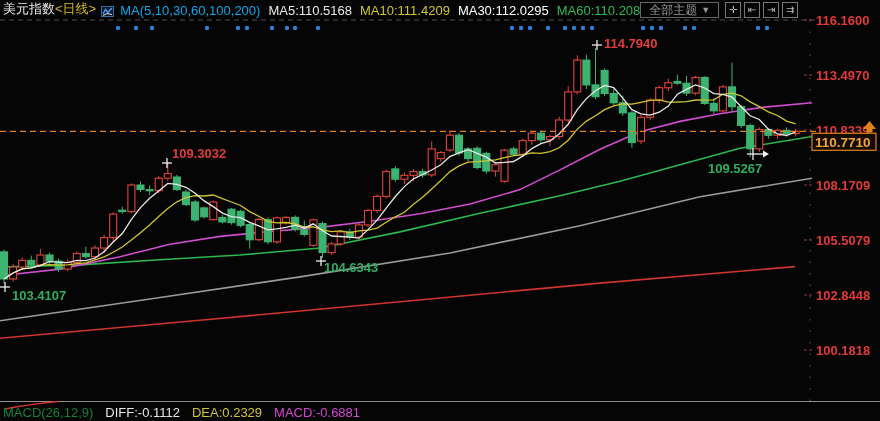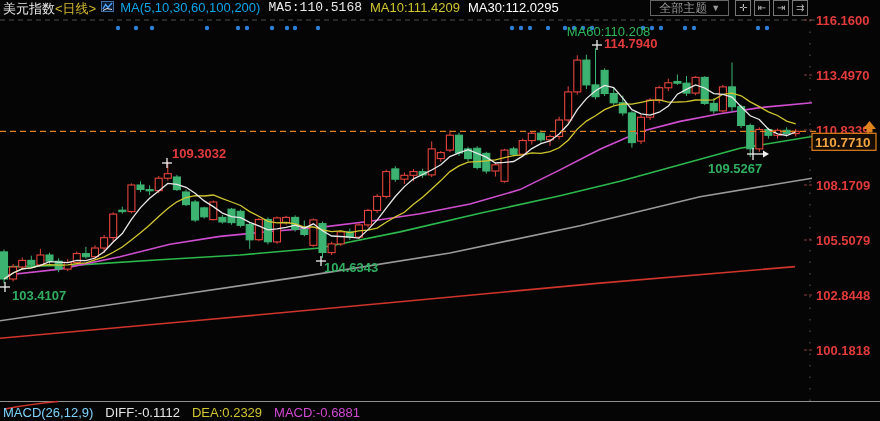--- a/index.html
+++ b/index.html
@@ -1,20 +1,20 @@
 <!DOCTYPE html>
 <html><head>
 <meta charset="utf-8">
 <style>
   html,body{margin:0;padding:0;background:#000;}
   #app{position:relative;width:880px;height:421px;background:#050505;overflow:hidden;
        font-family:"Liberation Sans","DejaVu Sans",sans-serif;}
   #chart-svg{position:absolute;left:0;top:0;}
   svg text{font-family:"Liberation Sans","DejaVu Sans",sans-serif;}
-  .header{position:absolute;left:0;top:0;width:820px;height:18px;display:flex;align-items:flex-start;
+  .header{position:absolute;left:0;top:0;width:820px;height:18px;display:flex;align-items:flex-end;
           font-size:13px;color:#ddd;white-space:nowrap;z-index:3;}
   .sym{margin-left:3px;color:#e8e8e8;}
   .period{color:#d6b92f;}
   .mini-icon{margin-left:5px;display:inline-flex;align-items:center;}
   .map{margin-left:6px;color:#0ea5e9;}
   .mav{margin-left:8px;}
   .theme-btn{margin-left:auto;display:flex;align-items:center;gap:4px;border:1px solid #666;
              color:#9a9a9a;font-size:12px;padding:0 8px;height:14px;line-height:14px;}
   .caret{font-size:9px;color:#9a9a9a;}
   .tool-btns{display:flex;gap:3px;margin-left:6px;margin-right:68px;}
@@ -32,21 +32,21 @@
     <span class="sym">美元指数</span>
     <span class="period">&lt;日线&gt;</span>
     <span class="mini-icon">
       <svg width="13" height="13" viewBox="0 0 13 13">
         <rect x="0.5" y="1.5" width="12" height="10" fill="#0c1a30" stroke="#3b6ea5" stroke-width="1"></rect>
         <polyline points="2,9 4.5,4.5 7,7.5 11,3" fill="none" stroke="#4da3ff" stroke-width="1.3"></polyline>
         <polyline points="2,10.5 6,8.5 11,9.5" fill="none" stroke="#e8e8e8" stroke-width="1"></polyline>
       </svg>
     </span>
     <span class="map">MA(5,10,30,60,100,200)</span>
-    <span class="mav" style="color: rgb(232, 232, 232); font-family: Liberation Mono, monospace;">MA5:110.5168</span>
+    <span class="mav" style="color: rgb(232, 232, 232);">MA5:110.5168</span>
     <span class="mav" style="color: rgb(208, 198, 47);">MA10:111.4209</span>
     <span class="mav" style="color: #ffffff;">MA30:112.0295</span>
     <span class="mav" style="color: rgb(45, 184, 90); margin-top: 24px;">MA60:110.208</span>
     <div class="theme-btn">
       <span>全部主题</span>
       <span class="caret">▼</span>
     </div>
     <div class="tool-btns">
       <span class="tbtn">✛</span>
       <span class="tbtn">⇤</span>
@@ -298,19 +298,19 @@
       <text x="816" y="354.5" fill="#e23b3b" font-size="13" font-weight="600">100.1818</text>
       <polygon points="869.5,121 876,129 863,129" fill="#e0821e"></polygon>
       <rect x="866.5" y="129" width="6" height="3.5" fill="#e0821e"></rect>
       <rect x="812" y="133.3" width="64" height="17" fill="#140c02" stroke="#e0811f" stroke-width="1.2"></rect>
       <text x="815" y="146.8" fill="#f2a43e" font-size="13.5" font-weight="700">110.7710</text>
       <line x1="0" y1="401.5" x2="880" y2="401.5" stroke="#8f8f8f" stroke-width="1"></line>
       <path d="M5,409 Q28,404.5 58,401.5" fill="none" stroke="#cf352c" stroke-width="1.4"></path>
     </svg>
 
   <div class="macd-row">
-    <span style="color: #7dd3fc;">MACD(26,12,9)</span>
+    <span style="color: #15803d;">MACD(26,12,9)</span>
     <span style="color: rgb(230, 230, 230);">DIFF:-0.1112</span>
     <span style="color: rgb(208, 198, 47);">DEA:0.2329</span>
     <span style="color: rgb(210, 74, 210); text-align: right;">MACD:-0.6881</span>
   </div>
 
 </div>
 
 </body></html>

